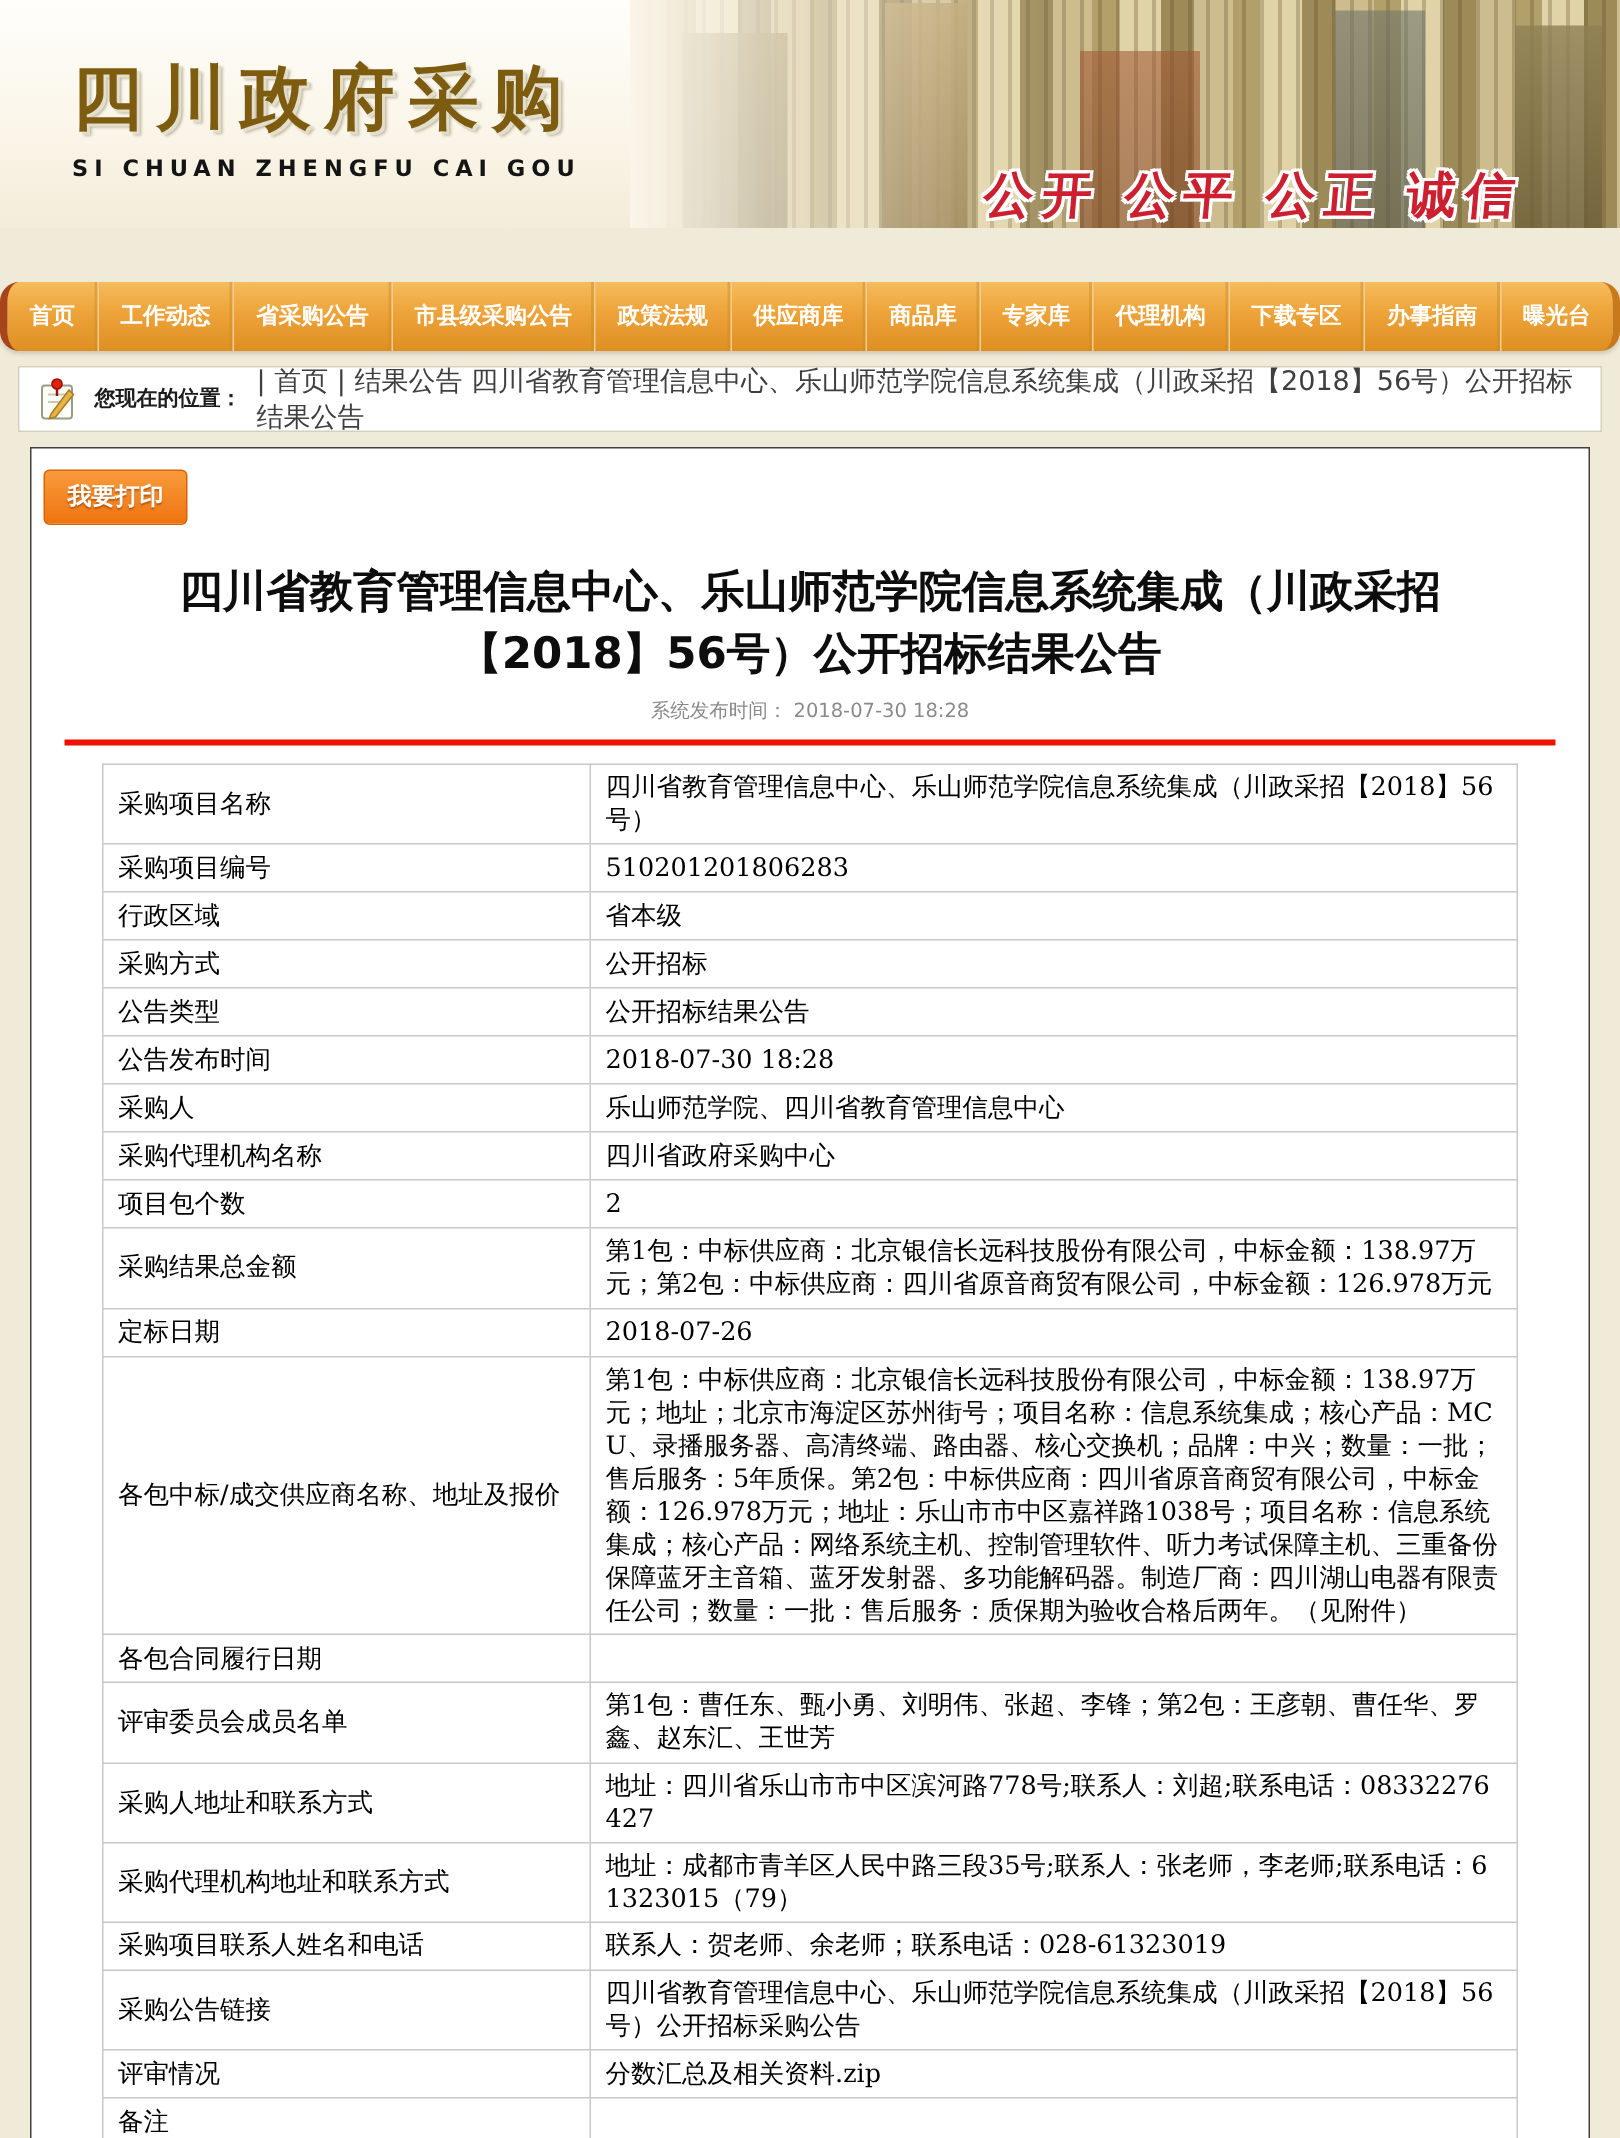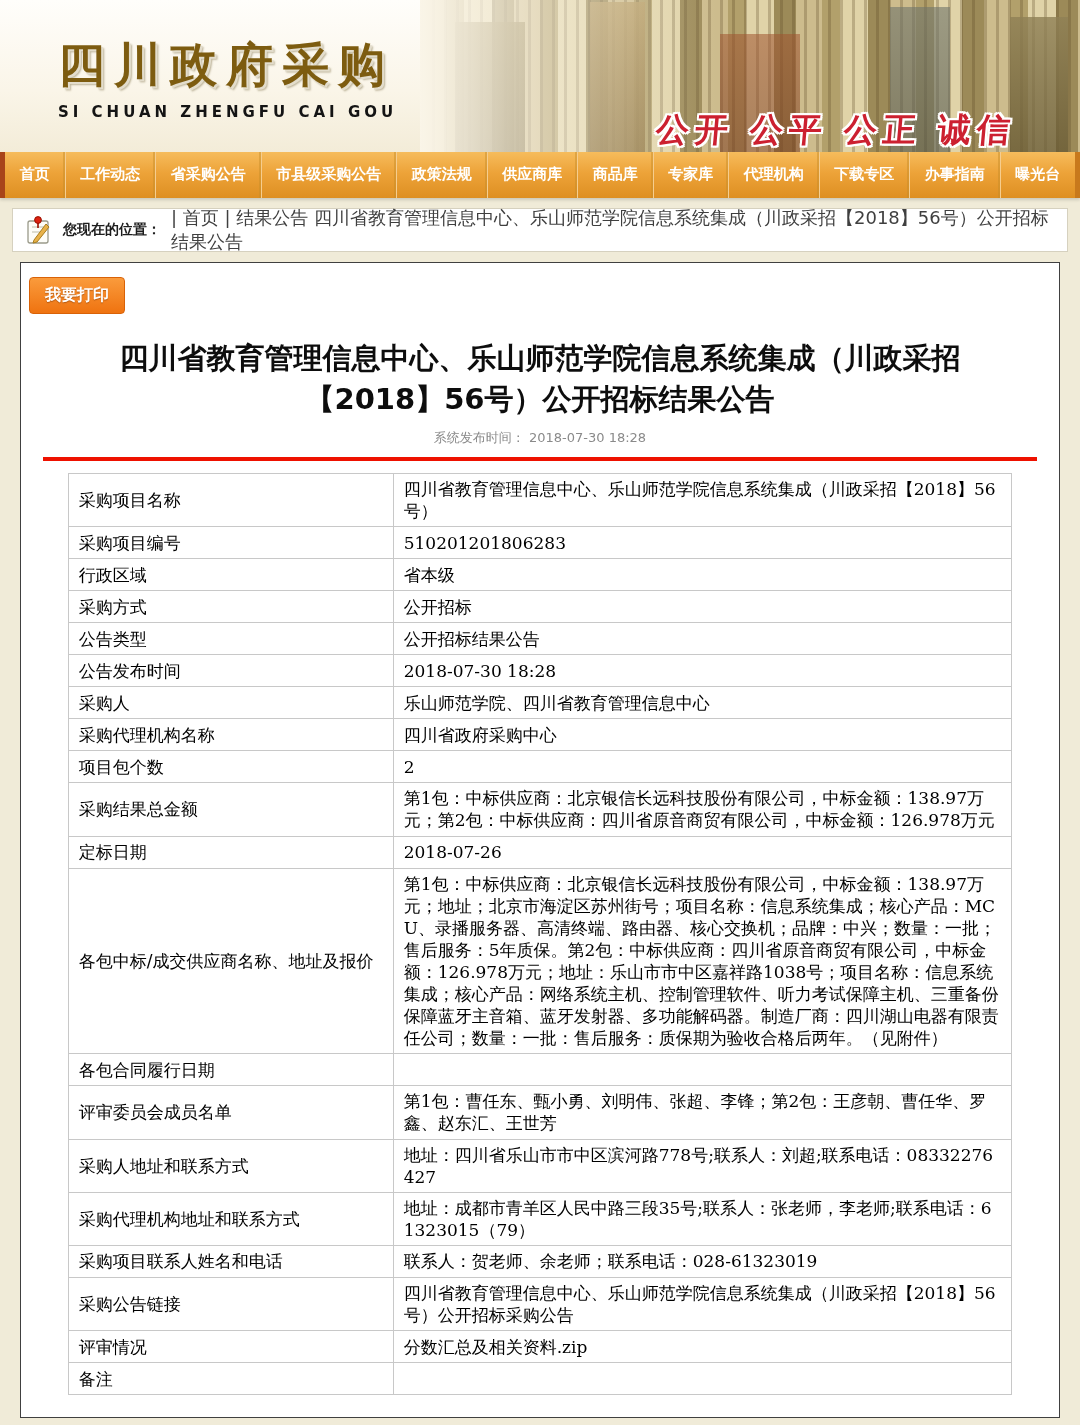--- a/index.html
+++ b/index.html
@@ -29,21 +29,21 @@
   .bldg { position: absolute; bottom: 0; }
   .bldg-1 { left: 35px;  width: 70px;  height: 130px; background: linear-gradient(180deg,#8d7a45,#6d5c30); opacity:.8;}
   .bldg-2 { left: 170px; width: 55px;  height: 150px; background: linear-gradient(180deg,#b59a62,#8a6f3a); opacity:.85;}
   .bldg-3 { left: 300px; width: 80px;  height: 118px; background: linear-gradient(180deg,#a0542f,#7c3e20); opacity:.55;}
   .bldg-4 { left: 470px; width: 60px;  height: 145px; background: linear-gradient(180deg,#70756a,#4f5348); opacity:.6;}
   .bldg-5 { left: 590px; width: 58px;  height: 135px; background: linear-gradient(180deg,#8f8055,#6a5c36); opacity:.8;}
   .photo-fade {
     position: absolute; top: 0; right: 0; width: 660px; height: 152px;
     background: linear-gradient(90deg, #faf5e8 0%, rgba(250,245,232,.55) 18%, rgba(250,245,232,0) 45%);
   }
-  .logo-block { position: absolute; left: 58px; top: 34px; }
+  .logo-block { position: absolute; left: 48px; top: 34px; }
   .logo-title {
     font-size: 47px; font-weight: bold; color: #7d5c10;
     letter-spacing: 9px; text-shadow: 2px 2px 0 #e3ddcc, 3px 3px 2px #bdb49a;
   }
   .logo-subtitle {
     margin-top: 6px; font-size: 15px; font-weight: bold; color: #141414; letter-spacing: 4px;
   }
   .slogan {
     position: absolute; right: 64px; top: 108px;
     font-size: 33px; font-weight: bold; color: #cc2030;
@@ -53,24 +53,25 @@
     white-space: nowrap;
   }
   .slogan span { margin-left: 16px; letter-spacing: 6px; }
 
   
   .main-nav {
     height: 46px;
     background: linear-gradient(180deg, #f6bc5c 0%, #eda339 45%, #de8f22 100%);
     border-left: 5px solid #a8441a;
     border-right: 5px solid #c8791c;
-    border-radius: 0;
+    border-radius: 13px;
     display: flex;
     list-style: none;
     box-shadow: 0 2px 3px rgba(0,0,0,.15);
+    margin-top: 36px;
   }
   .main-nav li {
     flex: 1 1 auto;
     text-align: center;
     line-height: 44px;
     color: #fff; font-weight: bold; font-size: 15px;
     border-right: 1px solid #f6cd8e;
     box-shadow: inset -2px 0 0 rgba(197,139,39,.45);
     cursor: pointer;
     white-space: nowrap;

